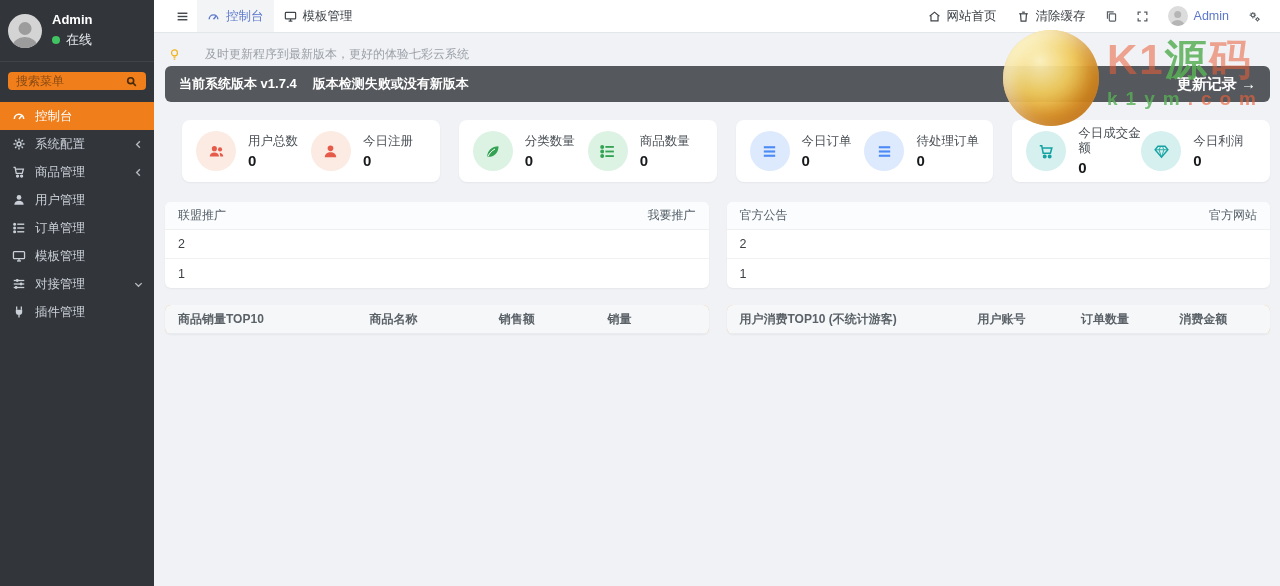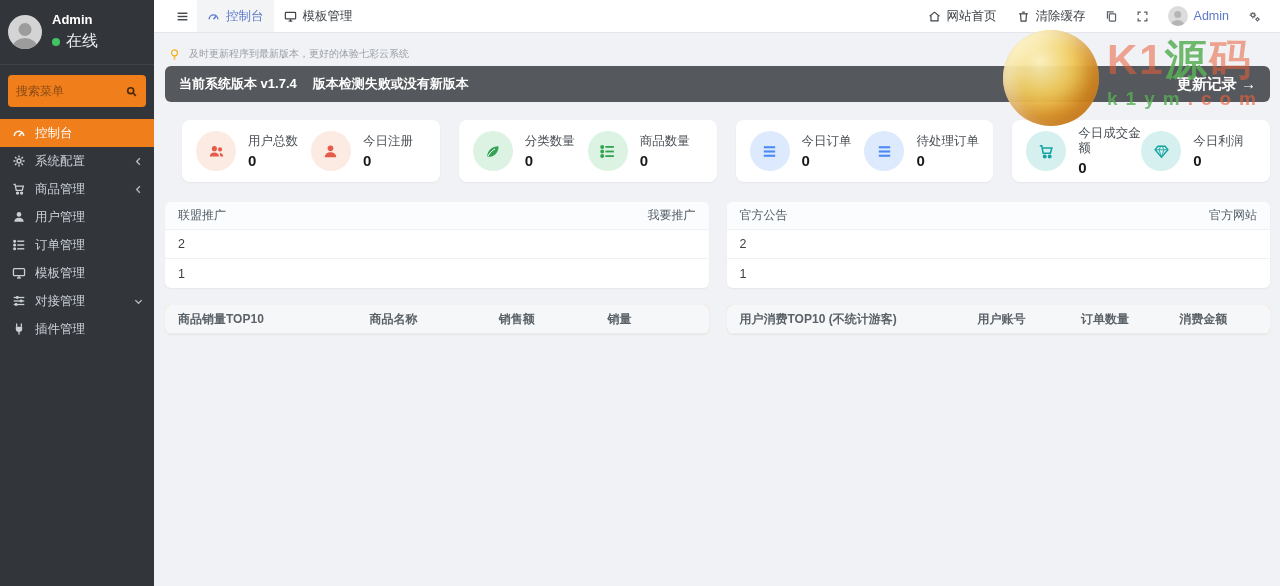--- a/index.html
+++ b/index.html
@@ -10,24 +10,24 @@
   .sidebar { width:154px; min-width:154px; background:#32363b; height:586px; color:#cbd0d8; }
   .user-panel { display:flex; align-items:center; padding:12px 10px 12px 8px; border-bottom:1px solid rgba(255,255,255,.07); }
   .avatar { border-radius:50%; background:#d4d4d4; position:relative; overflow:hidden; flex-shrink:0; }
   .avatar::before { content:""; position:absolute; left:50%; top:24%; transform:translateX(-50%); width:38%; height:38%; border-radius:50%; background:#9c9c9c; }
   .avatar::after { content:""; position:absolute; left:50%; top:68%; transform:translateX(-50%); width:74%; height:60%; border-radius:50%; background:#9c9c9c; }
   .avatar.big { width:34px; height:34px; }
   .avatar.small { width:20px; height:20px; background:#dcdcdc; }
   .avatar.small::before, .avatar.small::after { background:#b5b5b5; }
   .uinfo { margin-left:10px; }
   .uname { color:#fff; font-weight:bold; font-size:13px; line-height:16px; }
-  .ustatus { font-size:16px; color:#e8eaed; display:flex; align-items:center; margin-top:3px; }
+  .ustatus { font-size:13px; color:#e8eaed; display:flex; align-items:center; margin-top:3px; }
   .dot { width:8px; height:8px; border-radius:50%; background:#41c462; margin-right:6px; }
   .search-wrap { padding:10px 8px 12px 8px; }
-  .search-box { display:flex; align-items:center; background:#ef7e1b; border-radius:4px; height:32px; padding:0 8px; }
+  .search-box { display:flex; align-items:center; background:#ef7e1b; border-radius:4px; height:18px; padding:0 8px; }
   .search-box input { flex:1; background:transparent; border:none; outline:none; font-size:12px; color:#4a2a08; font-family:inherit; min-width:0; }
   .search-box input::placeholder { color:#8a4a14; opacity:1; }
   .menu { list-style:none; }
   .mi { display:flex; align-items:center; height:28px; padding:0 10px 0 12px; font-size:12.5px; cursor:pointer; }
   .mi.active { background:#ef7e1b; color:#fff; }
   .mic { width:14px; height:14px; display:inline-flex; margin-right:9px; flex-shrink:0; }
   .mic svg { width:14px; height:14px; }
   .mlabel { flex:1; }
   .chev { width:11px; height:11px; display:inline-flex; opacity:.85; }
   .chev svg { width:11px; height:11px; }
@@ -40,21 +40,21 @@
   .nav-item { display:flex; align-items:center; gap:6px; padding:0 10px; cursor:pointer; color:#3f4449; }
   .nav-item .nic { width:13px; height:13px; display:inline-flex; }
   .nav-item .nic svg { width:13px; height:13px; }
   .nav-item.tab-active { color:#5d78cb; background:#f3f4f6; }
   .nav-item.icon-only { padding:0 9px; color:#5a6066; }
   .nav-user { color:#5d78cb; }
   .hamburger { padding:0 8px; }
 
   
   .content { flex:1; padding:13px 10px 0 11px; position:relative; }
-  .notice { display:flex; align-items:center; gap:8px; font-size:10px; color:#9ca1a8; padding-left:3px; height:16px; }
+  .notice { display:flex; align-items:center; gap:24px; font-size:12px; color:#9ca1a8; padding-left:3px; height:16px; }
   .notice .nic { width:13px; height:13px; display:inline-flex; }
   .banner { margin-top:4px; background:#55585c; border-radius:6px; height:36px; display:flex; align-items:center; padding:0 14px; color:#fff;justify-content:flex-end; }
   .banner .bver { font-size:13px; font-weight:bold; }
   .banner .bstat { font-size:13px; font-weight:bold; margin-left:16px; }
   .banner .blink { margin-left:auto; font-size:15px; cursor:pointer;font-weight:bold; }
 
   .cards { margin-top:18px; display:grid; grid-template-columns:repeat(4,1fr); gap:19px;margin-left:17px; }
   .card { background:#fff; border-radius:8px; box-shadow:0 1px 2px rgba(0,0,0,.05); }
   .stat-card { height:62px; display:flex; align-items:center; padding:0 14px; }
   .stat { display:flex; align-items:center; flex:1; gap:12px; }

